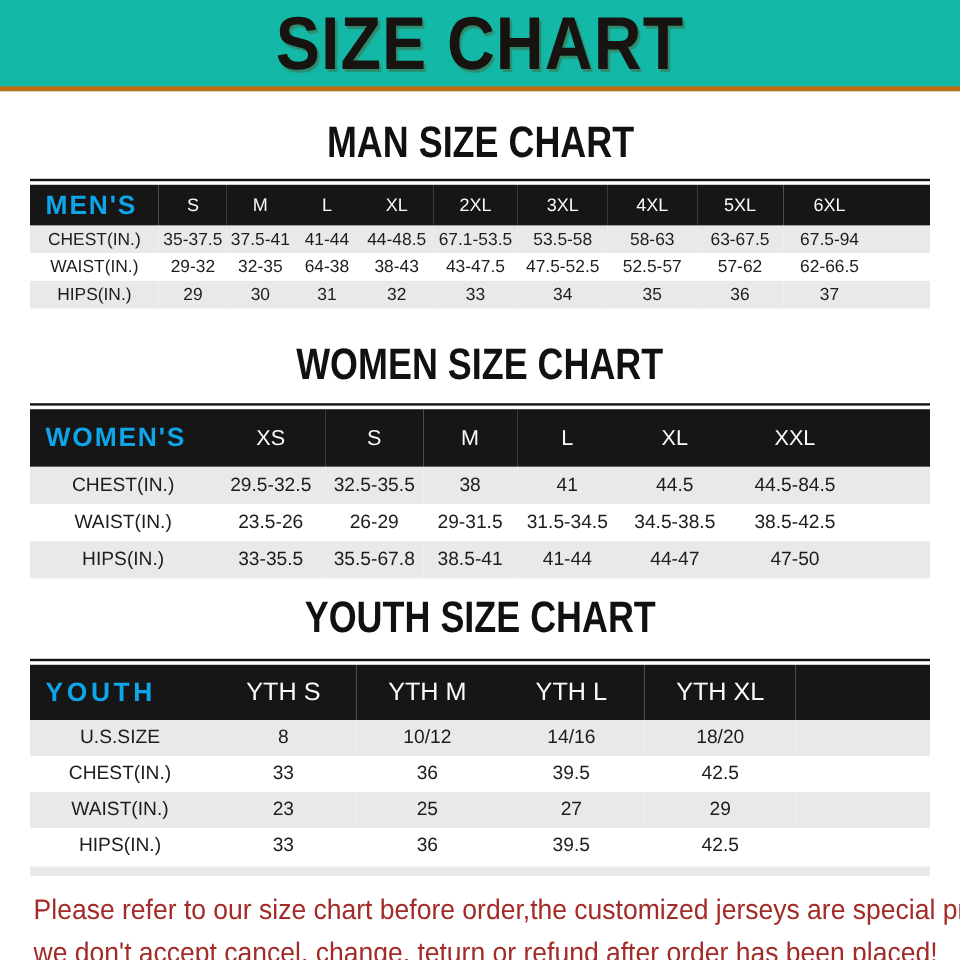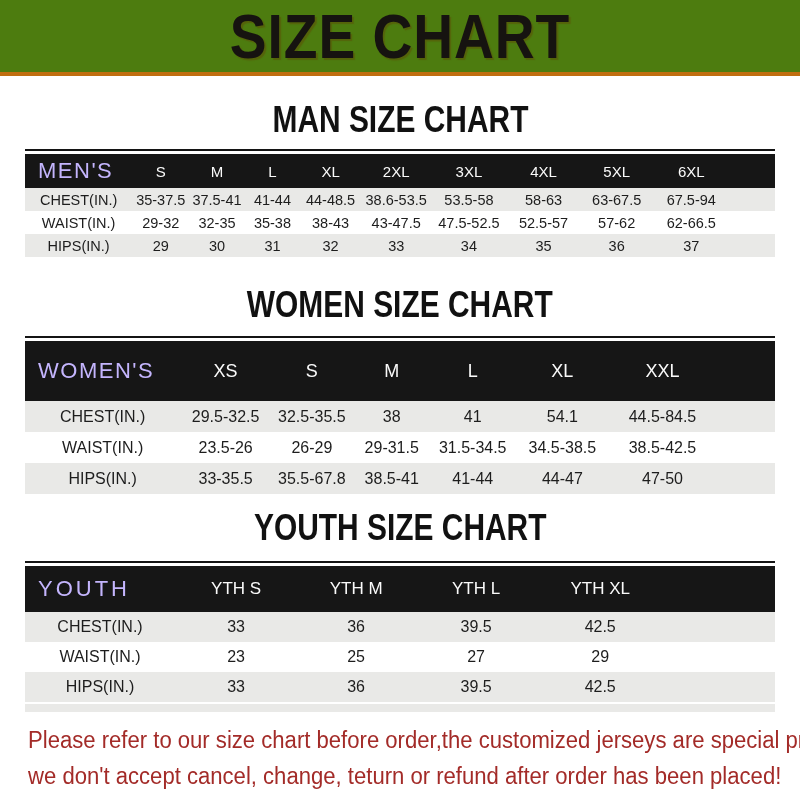--- a/index.html
+++ b/index.html
@@ -5,21 +5,21 @@
   html, body {
     margin: 0; padding: 0;
     width: 800px; height: 800px;
     background: #ffffff;
     font-family: "Liberation Sans", sans-serif;
     overflow: hidden;
   }
   
   .banner {
     height: 72px;
-    background: #4d7c0f;
+    background: #14b8a6;
     border-bottom: 4px solid #C06E10;
     display: flex; align-items: center; justify-content: center;
   }
   .banner-title {
     display: inline-block;
     font-size: 60px; font-weight: bold; color: #161310;
     letter-spacing: 1px;
     transform: scaleX(0.92) scaleY(1.04);
     text-shadow: 2px 2px 1px rgba(100,55,0,0.35);
     white-space: nowrap;
@@ -43,25 +43,25 @@
   .wrap-women { margin-top: 12px; }
   .wrap-youth { margin-top: 14px; }
   .top-rule { height: 2px; background: #141414; margin-bottom: 3px; }
   table { width: 100%; border-collapse: collapse; table-layout: fixed; }
   thead th {
     background: #161616; color: #fafafa;
     font-weight: 400; text-align: center; padding: 0;
   }
   th.corner {
     text-align: left; padding-left: 13px;
-    font-weight: normal; letter-spacing: 1.5px; color: #c4b5fd;
+    font-weight: bold; letter-spacing: 1.5px; color: #0ea5e9;
   }
   .t-men   thead th { height: 34px; font-size: 15px; }
-  .t-women thead th { height: 60px; font-size: 18px; }
-  .t-youth thead th { height: 46px; font-size: 17px; }
+  .t-women thead th { height: 48px; font-size: 18px; }
+  .t-youth thead th { height: 46px; font-size: 21px; }
   .t-men   th.corner { font-size: 22px; }
   .t-women th.corner { font-size: 22px; }
   .t-youth th.corner { font-size: 22px; letter-spacing: 3px; }
   tbody tr:nth-child(odd)  { background: #E9E9E7; }
   tbody tr:nth-child(even) { background: #ffffff; }
   tbody th, tbody td {
     font-weight: 400; text-align: center; color: #1d1d1d; padding: 0;
   }
   .t-men   tbody tr { height: 23px; }
   .t-women tbody tr { height: 31px; }
@@ -120,32 +120,32 @@
           <th class="size"></th>
         </tr>
       </thead>
       <tbody>
         <tr>
           <th class="rowlabel">CHEST(IN.)</th>
           <td>35-37.5</td>
           <td>37.5-41</td>
           <td>41-44</td>
           <td>44-48.5</td>
-          <td>38.6-53.5</td>
+          <td>67.1-53.5</td>
           <td>53.5-58</td>
           <td>58-63</td>
           <td>63-67.5</td>
           <td>67.5-94</td>
           <td></td>
         </tr>
         <tr>
           <th class="rowlabel">WAIST(IN.)</th>
           <td>29-32</td>
           <td>32-35</td>
-          <td>35-38</td>
+          <td>64-38</td>
           <td>38-43</td>
           <td>43-47.5</td>
           <td>47.5-52.5</td>
           <td>52.5-57</td>
           <td>57-62</td>
           <td>62-66.5</td>
           <td></td>
         </tr>
         <tr>
           <th class="rowlabel">HIPS(IN.)</th>
@@ -192,21 +192,21 @@
           <th class="size"></th>
         </tr>
       </thead>
       <tbody>
         <tr>
           <th class="rowlabel">CHEST(IN.)</th>
           <td>29.5-32.5</td>
           <td>32.5-35.5</td>
           <td>38</td>
           <td>41</td>
-          <td>54.1</td>
+          <td>44.5</td>
           <td>44.5-84.5</td>
           <td></td>
         </tr>
         <tr>
           <th class="rowlabel">WAIST(IN.)</th>
           <td>23.5-26</td>
           <td>26-29</td>
           <td>29-31.5</td>
           <td>31.5-34.5</td>
           <td>34.5-38.5</td>
@@ -246,20 +246,28 @@
           <th class="corner">YOUTH</th>
           <th class="size">YTH S</th>
           <th class="size">YTH M</th>
           <th class="size">YTH L</th>
           <th class="size">YTH XL</th>
           <th class="size"></th>
         </tr>
       </thead>
       <tbody>
         <tr>
+          <th class="rowlabel">U.S.SIZE</th>
+          <td>8</td>
+          <td>10/12</td>
+          <td>14/16</td>
+          <td>18/20</td>
+          <td></td>
+        </tr>
+        <tr>
           <th class="rowlabel">CHEST(IN.)</th>
           <td>33</td>
           <td>36</td>
           <td>39.5</td>
           <td>42.5</td>
           <td></td>
         </tr>
         <tr>
           <th class="rowlabel">WAIST(IN.)</th>
           <td>23</td>

